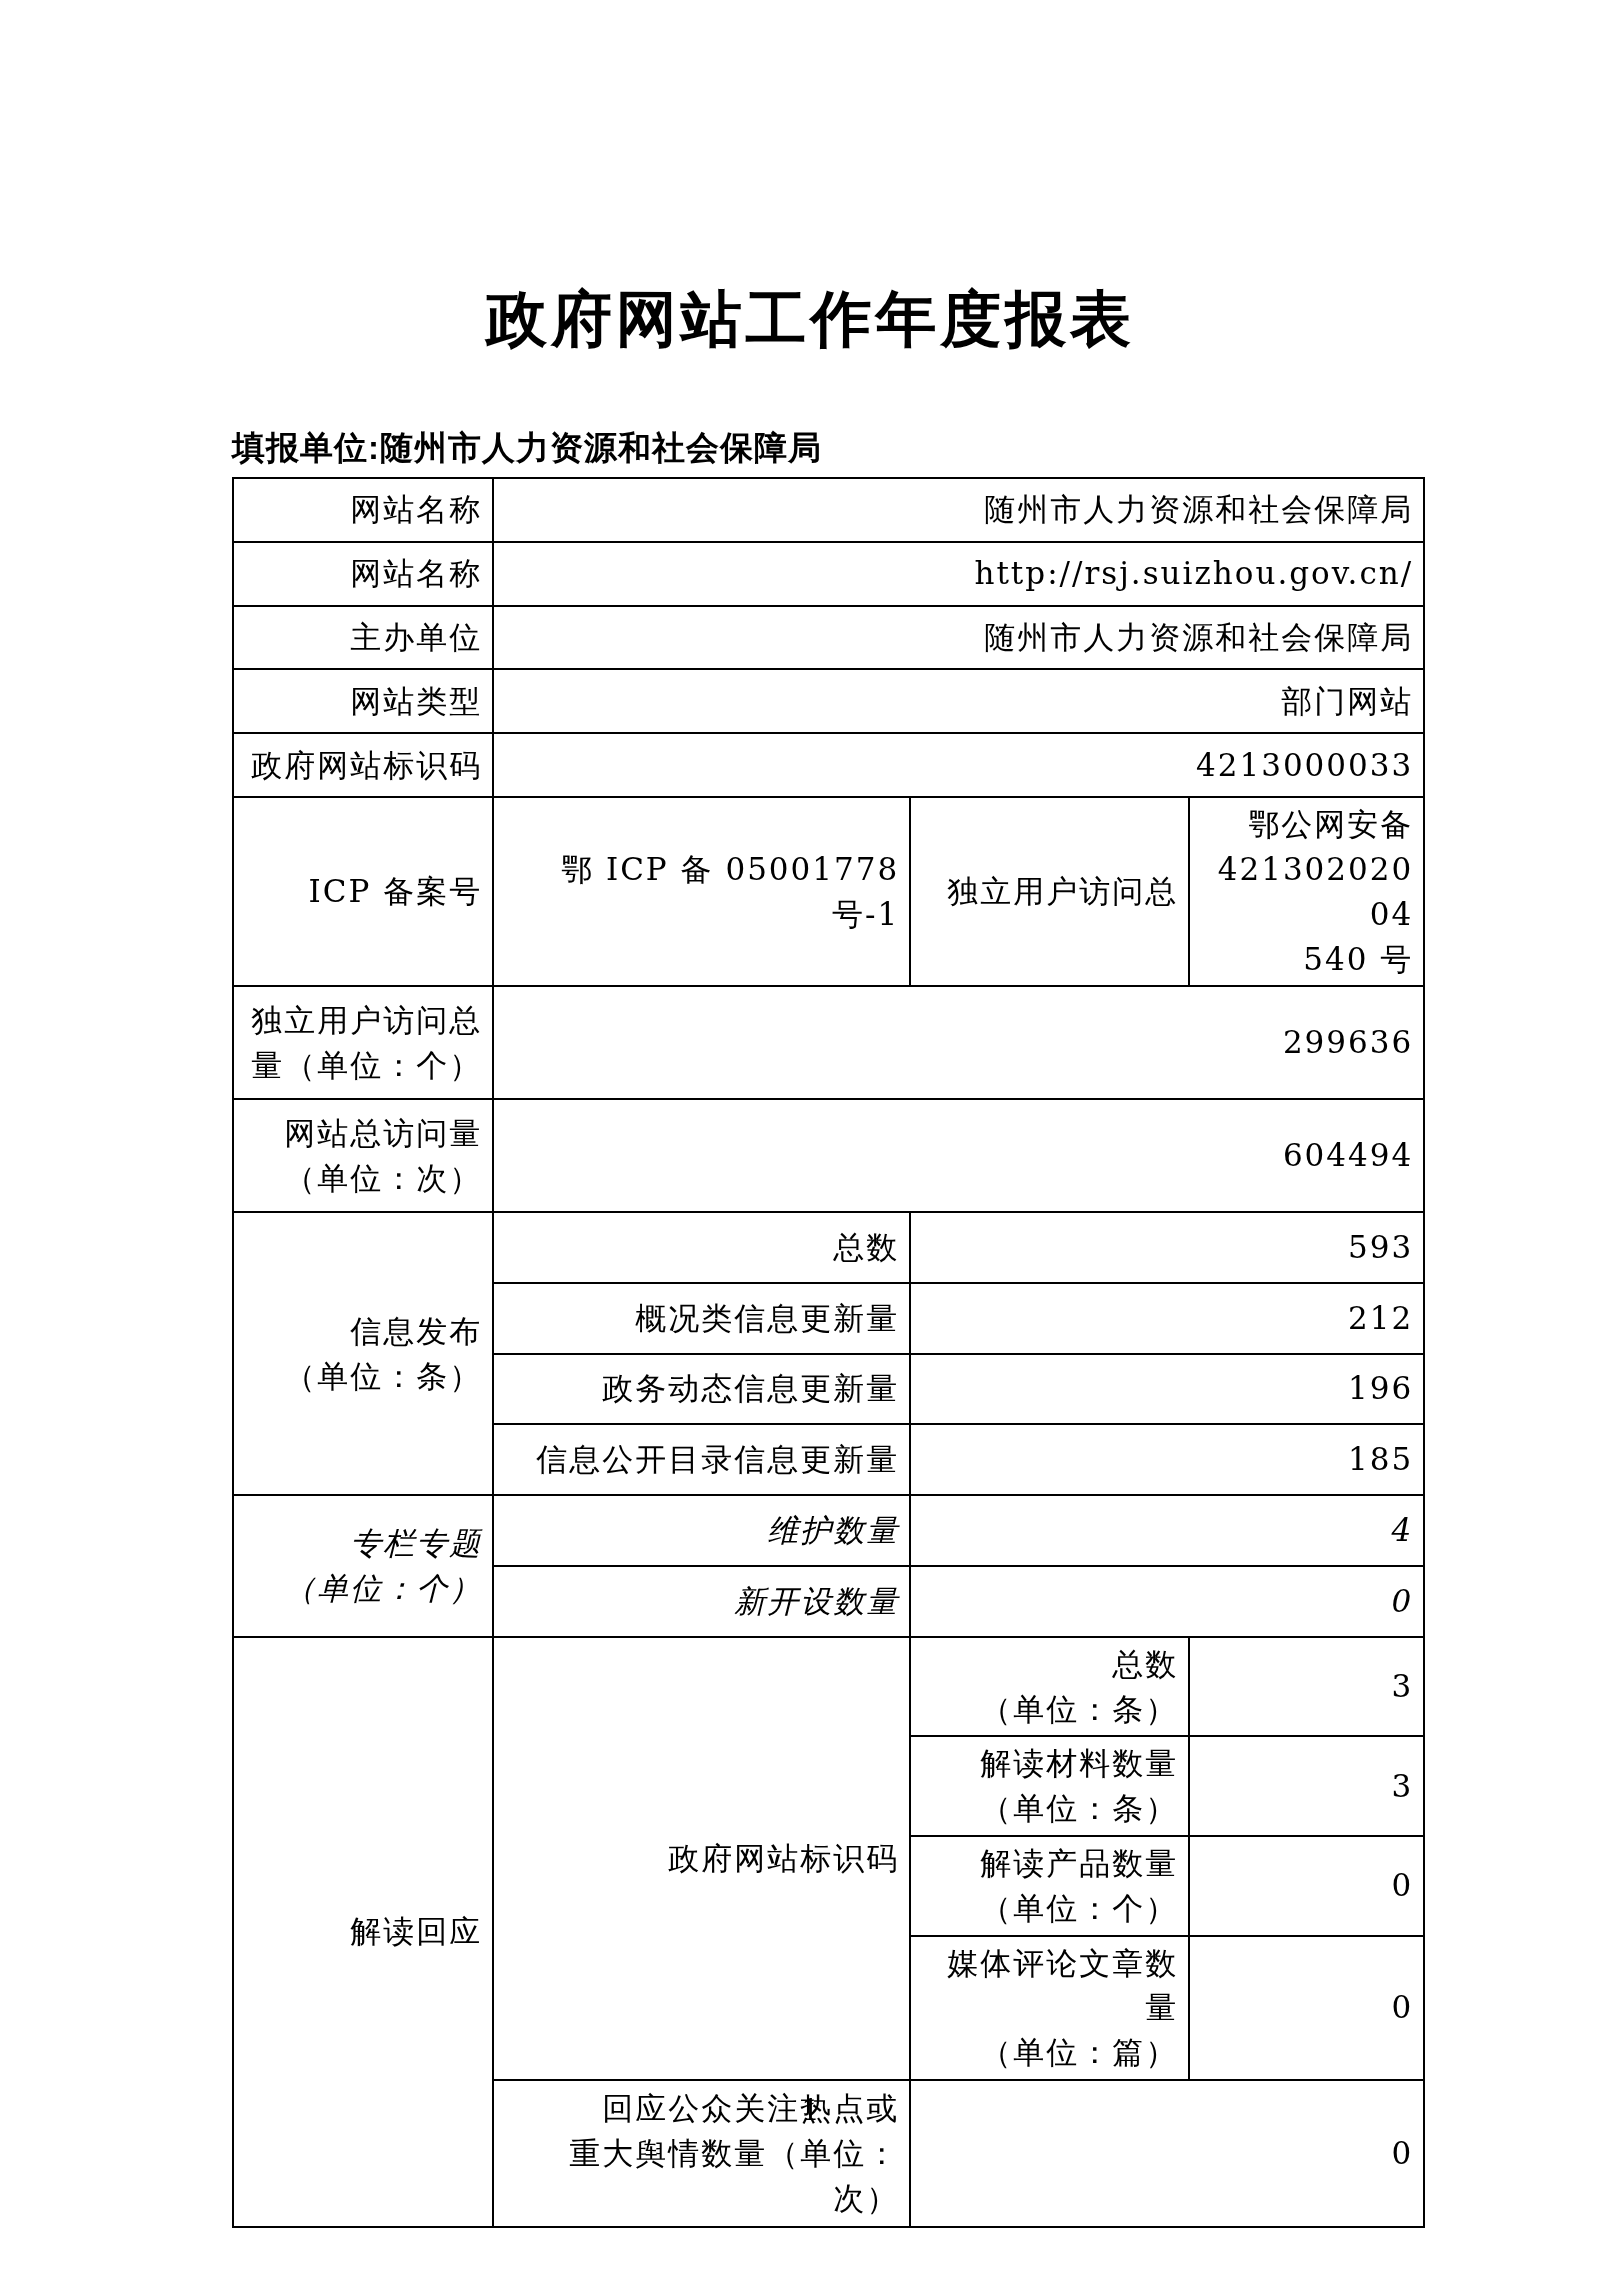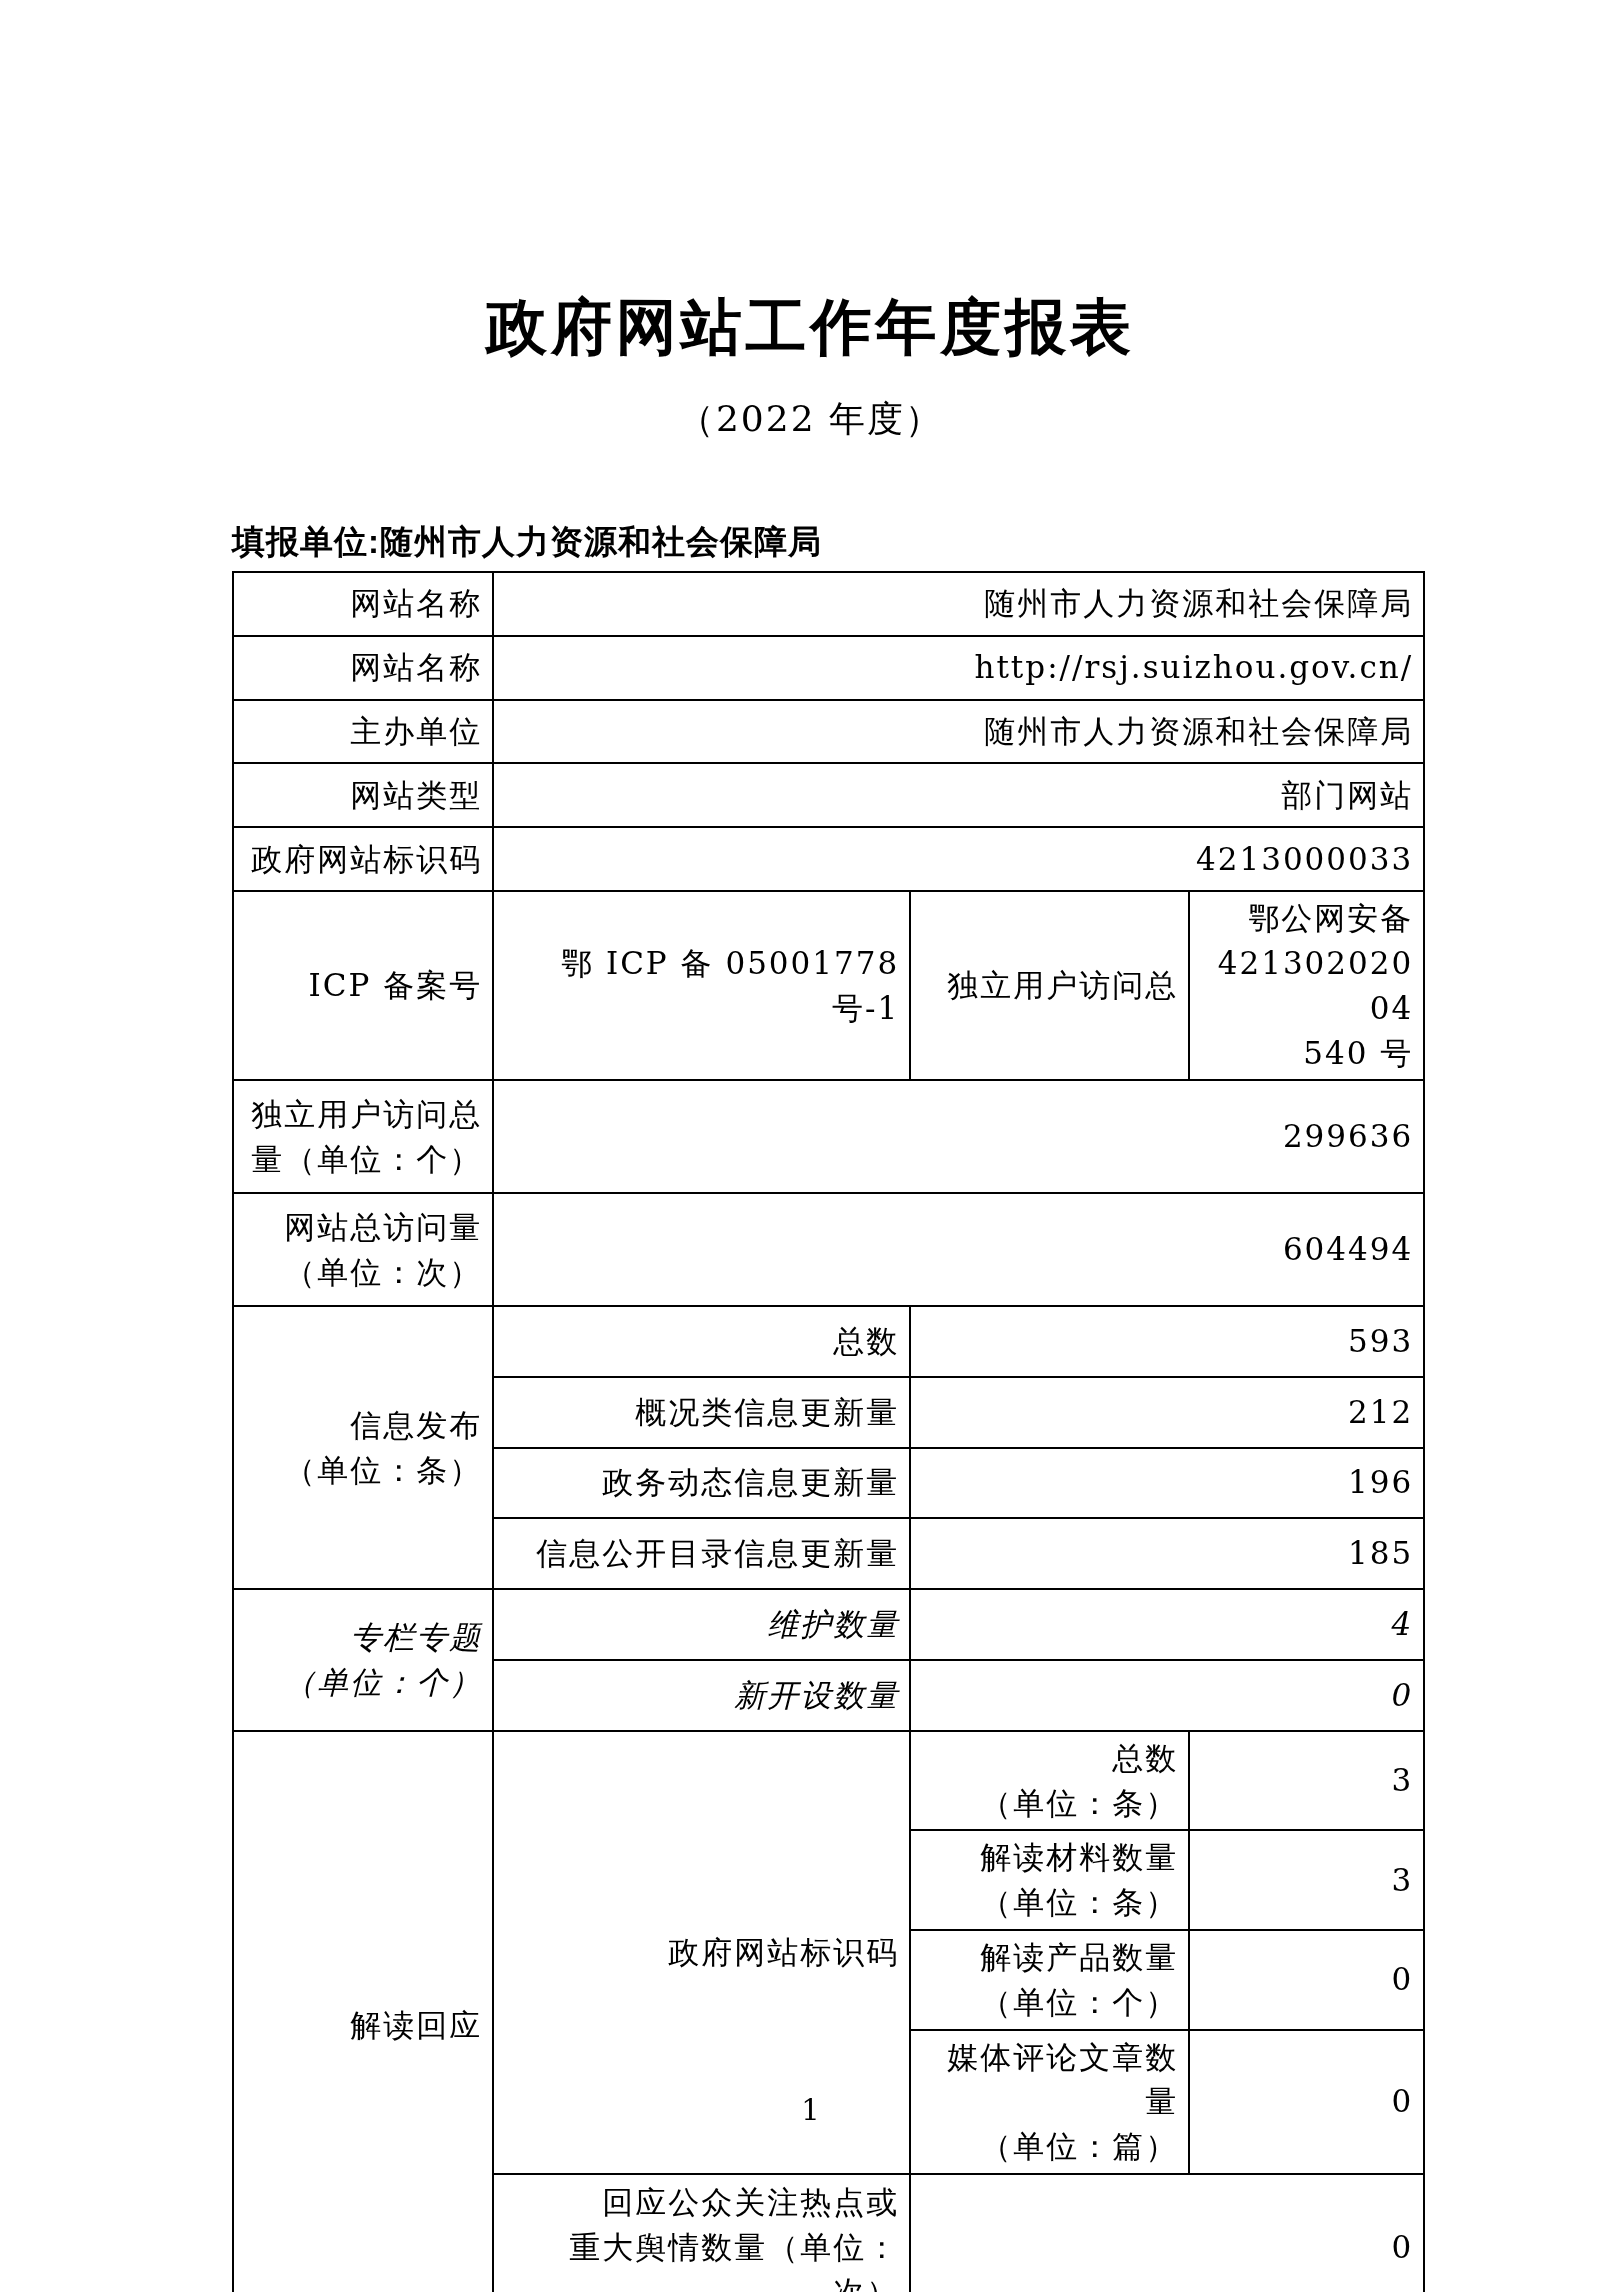--- a/index.html
+++ b/index.html
@@ -10,21 +10,21 @@
   .sheet {
     position: relative;
     width: 1621px;
     height: 2293px;
     background: #ffffff;
     color: #000000;
     font-family: "DejaVu Serif", "Liberation Serif", serif;
     overflow: hidden;
   }
   .doc-title {
-    margin: 8px;
+    margin: 0;
     padding-top: 289px;
     text-align: center;
     font-family: "Liberation Sans", "DejaVu Sans", sans-serif;
     font-weight: 700;
     font-size: 61px;
     letter-spacing: 3.9px;
     line-height: 1;
   }
   .doc-subtitle {
     margin-top: 37px;
@@ -74,21 +74,20 @@
     font-size: 29px;
   }
 </style>
 </head>
 <body>
 
 <div class="sheet">
 
   <h1 class="doc-title">政府网站工作年度报表</h1>
 
-  <div class="doc-subtitle">（2022 年度）</div>
 
   <div class="reporting-unit"><span>填报单位:</span><span>随州市人力资源和社会保障局</span></div>
 
   <table class="report-table">
     <colgroup>
       <col style="width:260px">
       <col style="width:417px">
       <col style="width:279px">
       <col style="width:235px">
     </colgroup>

